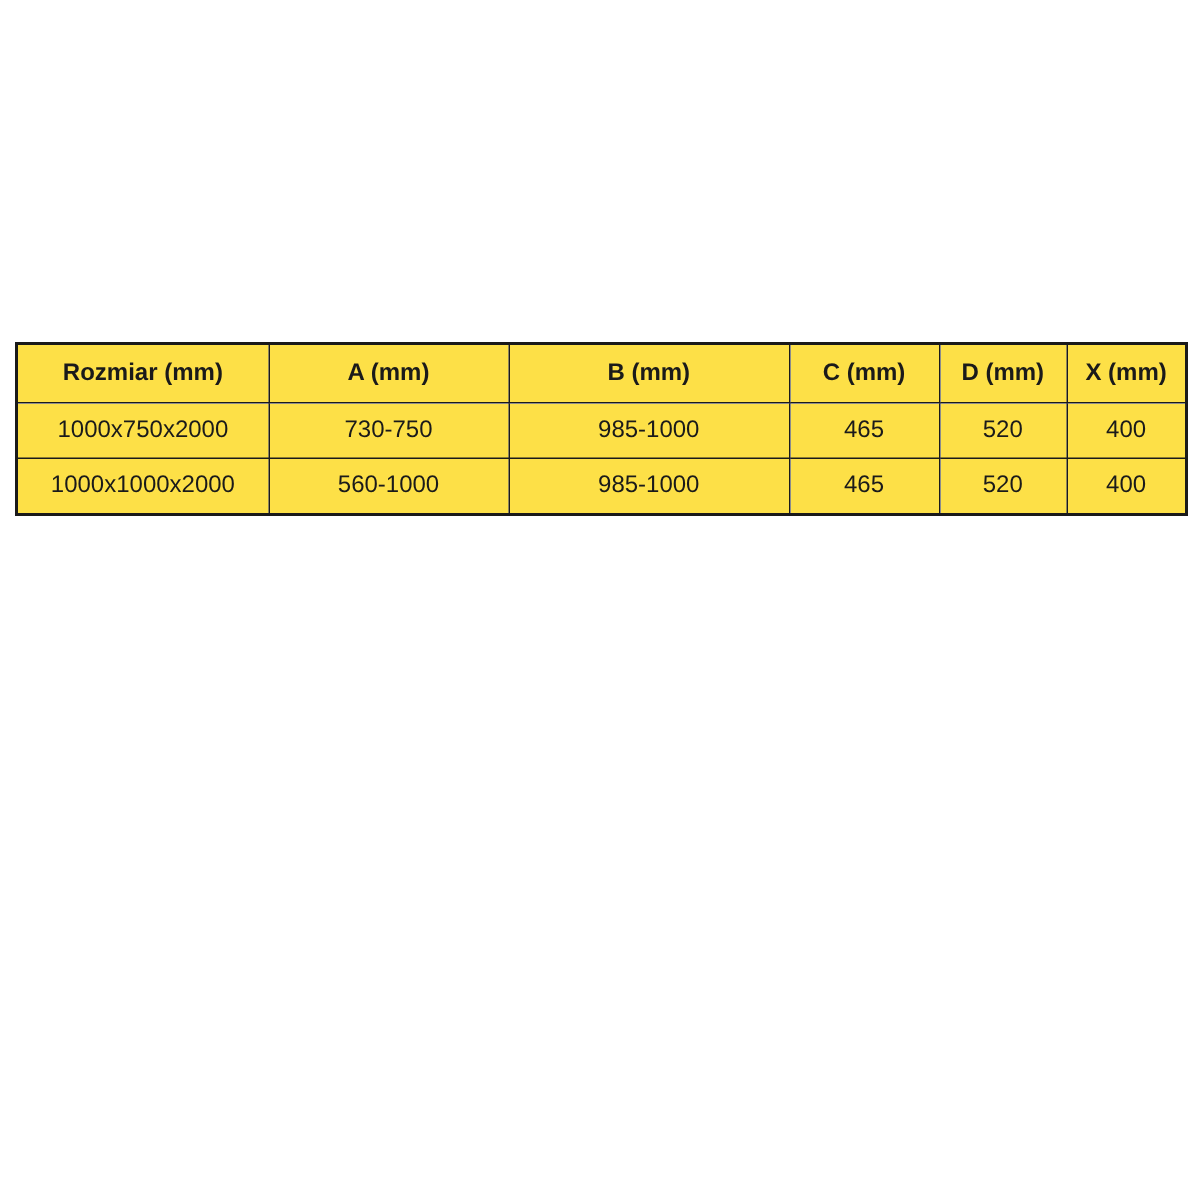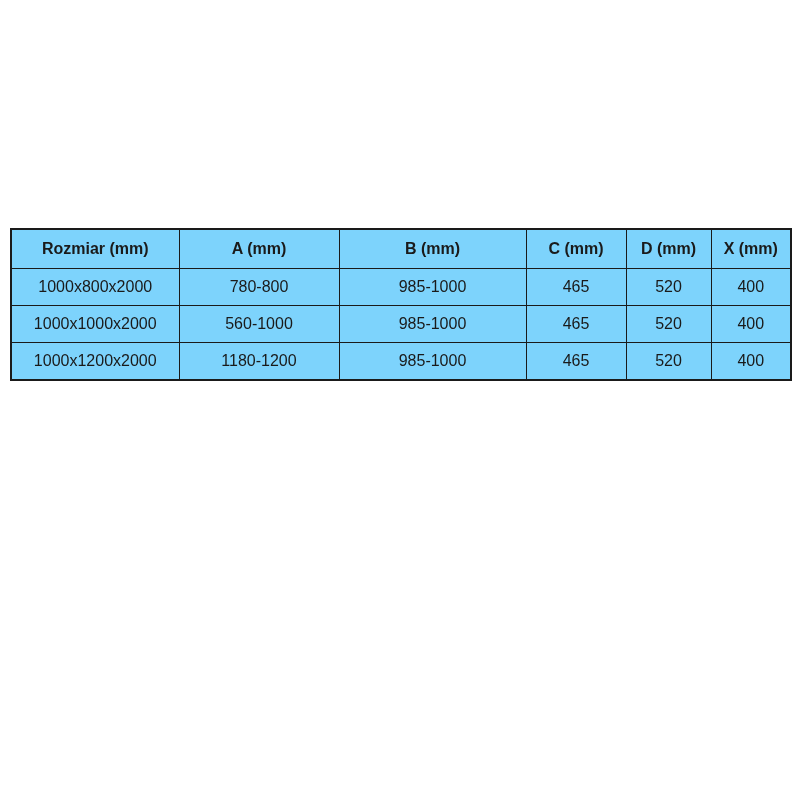--- a/index.html
+++ b/index.html
@@ -29,21 +29,21 @@
   table.spec td {
     border: 1.5px solid #1a1a1a;
     text-align: center;
     vertical-align: middle;
     font-size: 16px;
     color: #1a1a1a;
     height: 36px;
     padding: 0 4px;
     overflow: hidden;
     white-space: nowrap;
-    background: #7dd3fc;
+    background: #fde047;
   }
   table.spec th {
     font-weight: bold;
     height: 38px;
   }
 </style>
 </head>
 <body>
 
 <div class="table-wrap">
@@ -61,38 +61,30 @@
         <th>Rozmiar (mm)</th>
         <th>A (mm)</th>
         <th>B (mm)</th>
         <th>C (mm)</th>
         <th>D (mm)</th>
         <th>X (mm)</th>
       </tr>
     </thead>
     <tbody>
       <tr>
-        <td>1000x800x2000</td>
-        <td>780-800</td>
+        <td>1000x750x2000</td>
+        <td>730-750</td>
         <td>985-1000</td>
         <td>465</td>
         <td>520</td>
         <td>400</td>
       </tr>
       <tr>
         <td>1000x1000x2000</td>
         <td>560-1000</td>
         <td>985-1000</td>
         <td>465</td>
         <td>520</td>
         <td>400</td>
       </tr>
-      <tr>
-        <td>1000x1200x2000</td>
-        <td>1180-1200</td>
-        <td>985-1000</td>
-        <td>465</td>
-        <td>520</td>
-        <td>400</td>
-      </tr>
     </tbody>
   </table>
 </div>
 
 </body></html>

